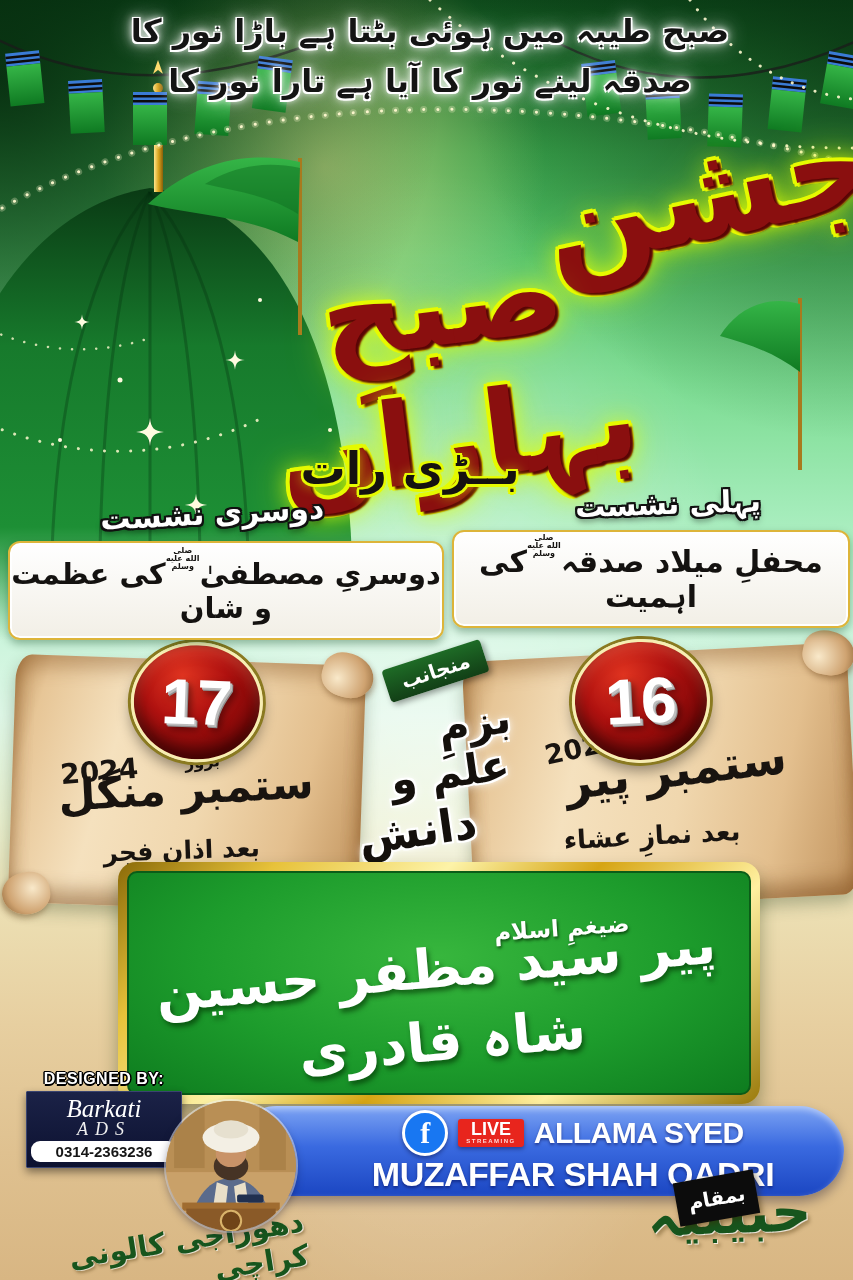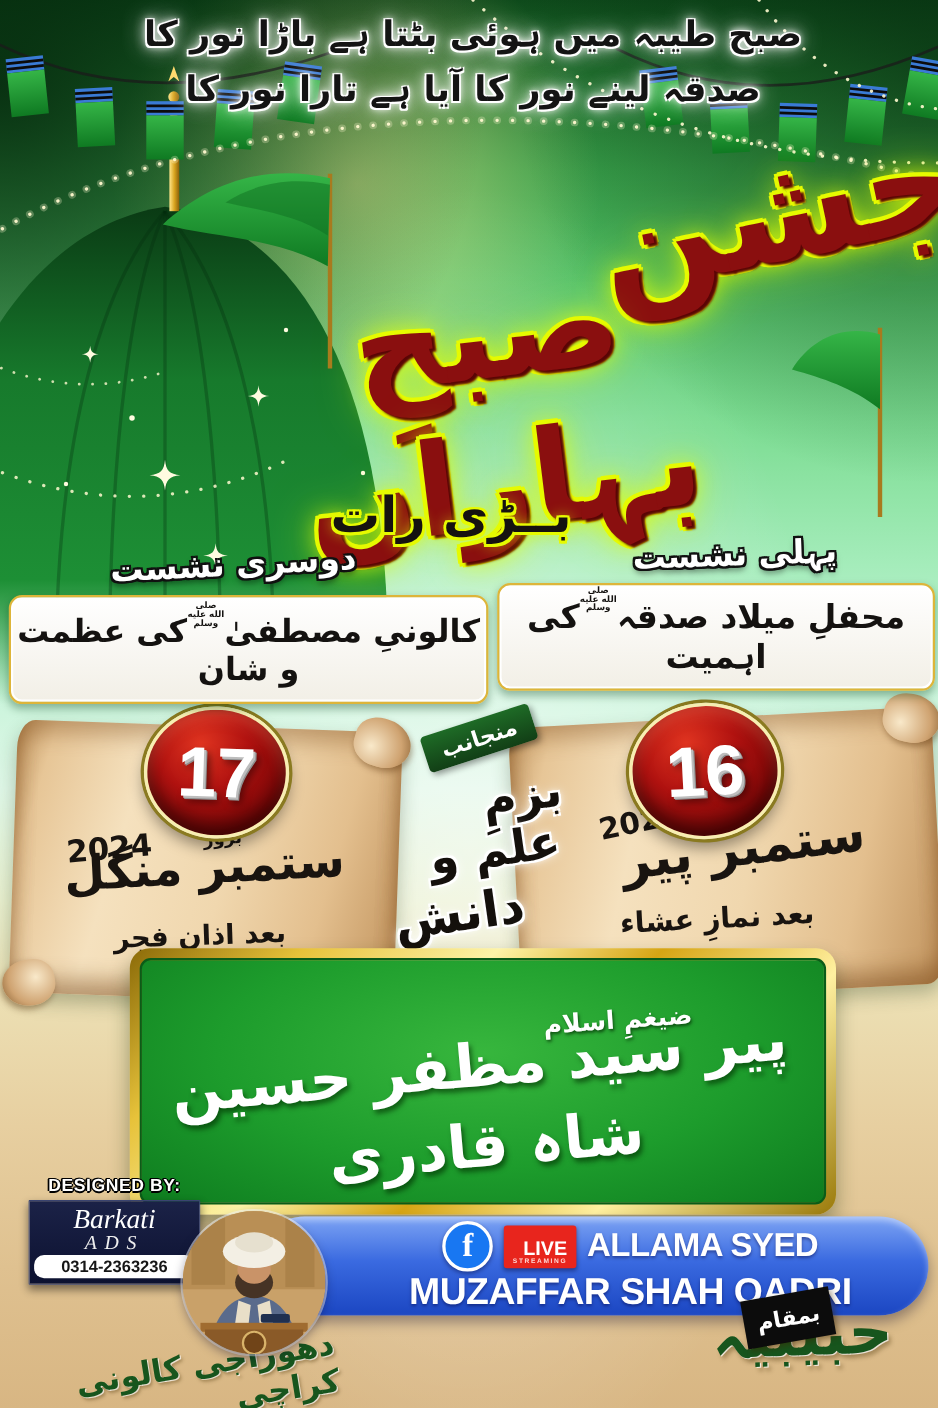--- a/index.html
+++ b/index.html
@@ -93,21 +93,21 @@
   .designer-phone{background:#fff; border-radius:9px; font-family:"Liberation Sans",sans-serif; font-weight:700; font-size:15px; color:#161616; padding:2px 2px;}
 
   
   .live-bar{left:232px; top:1106px; width:612px; height:90px; border-radius:46px; z-index:5;
     background:linear-gradient(180deg,#7da4f4 0%,#3a6ae0 45%,#1b46c2 100%);
     box-shadow:0 6px 12px rgba(0,0,40,.35), inset 0 3px 6px rgba(255,255,255,.45);
     display:flex; flex-direction:column; align-items:center; justify-content:center; padding-left:70px; box-sizing:border-box;}
   .lb-row{display:flex; align-items:center; gap:10px;}
   .fb-circle{width:40px; height:40px; border-radius:50%; background:#1877f2; border:3px solid #fff; display:flex; align-items:center; justify-content:center;
     color:#fff; font-family:"Liberation Serif",serif; font-weight:700; font-size:30px; line-height:30px; box-shadow:0 2px 4px rgba(0,0,40,.4);}
-  .live-badge{background:#e8251d; border-radius:3px; padding:12px 8px 2px; text-align:right; box-shadow:0 2px 4px rgba(0,0,40,.4);}
+  .live-badge{background:#e8251d; border-radius:3px; padding:1px 8px 2px; text-align:center; box-shadow:0 2px 4px rgba(0,0,40,.4);}
   .live-badge .lv{color:#fff; font-family:"Liberation Sans",sans-serif; font-weight:700; font-size:18px; line-height:18px;}
   .live-badge .st{color:#ffd9d7; font-family:"Liberation Sans",sans-serif; font-weight:700; font-size:6px; letter-spacing:1.5px; line-height:7px;}
   .lb-name{color:#fff; font-family:"Liberation Sans",sans-serif; font-weight:700; letter-spacing:-.5px; text-shadow:0 2px 3px rgba(0,0,60,.45);}
   .lb-name1{font-size:30px; line-height:32px;}
   .lb-name2{font-size:34px; line-height:36px;}
 
   
   .avatar{left:166px; top:1101px; width:130px; height:130px; border-radius:50%; overflow:hidden; z-index:6;
     box-shadow:0 4px 10px rgba(0,0,40,.4), 0 0 0 2px rgba(255,255,255,.55);}
 
@@ -276,21 +276,21 @@
   <div class="abs session-label ur" style="left:575px; top:486px; transform:rotate(-2deg);">پہلی نشست</div>
   <div class="abs session-box ur" style="left:452px; top:530px; width:394px; height:94px;">
     <div>
       <span>محفلِ میلاد صدقہ</span><span class="durood">صلى الله عليه وسلم</span><span>کی اہمیت</span>
     </div>
   </div>
 
   <div class="abs session-label ur" style="left:100px; top:496px; transform:rotate(-3deg);">دوسری نشست</div>
   <div class="abs session-box ur" style="left:8px; top:541px; width:432px; height:95px; font-size:29px;">
     <div>
-      <span>کالونیِ مصطفیٰ</span><span class="durood">صلى الله عليه وسلم</span><span>کی عظمت و شان</span>
+      <span>دوسریِ مصطفیٰ</span><span class="durood">صلى الله عليه وسلم</span><span>کی عظمت و شان</span>
     </div>
   </div>
 
   <div class="abs scroll" style="left:468px; top:652px; width:385px; height:252px; transform:rotate(-3deg);">
     <div class="date-badge" style="left:108px; top:-14px; width:132px; height:118px;">
       <span class="num">16</span>
     </div>
     <span class="s-text" style="left:78px; top:76px; font-size:27px; transform:rotate(-9deg);">2024</span>
     <span class="s-text ur" style="left:178px; top:84px; font-size:16px; transform:rotate(-8deg);">بروز</span>
     <span class="s-text ur" style="left:58px; top:92px; width:300px; text-align:center; font-size:46px; transform:rotate(-4deg);">ستمبر پیر</span>

